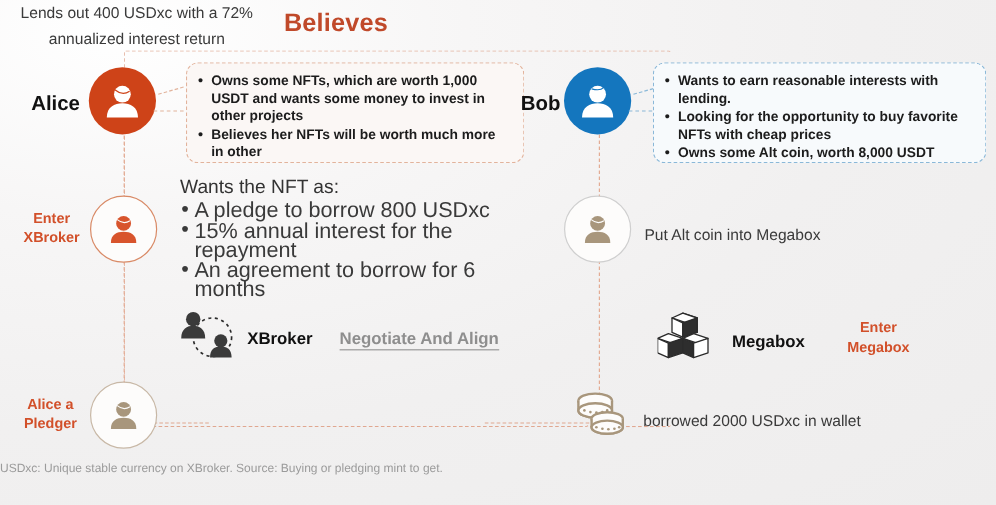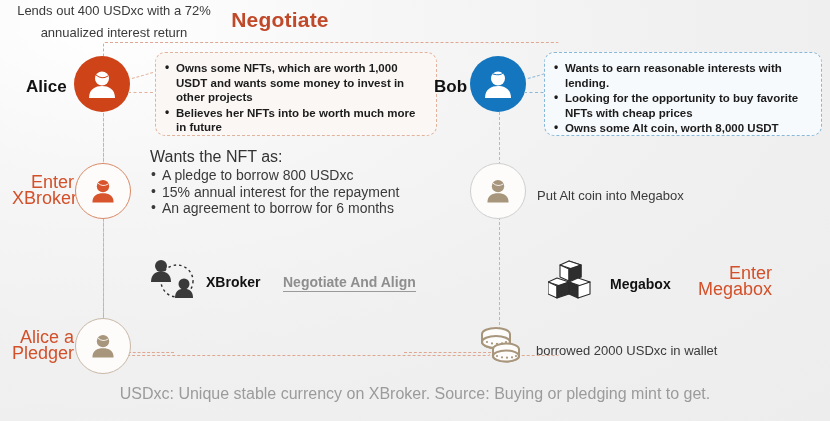--- a/index.html
+++ b/index.html
@@ -62,22 +62,22 @@
      background:#fdfcfb;border:1px solid #cfcfcf; }
 
   
   .name-label{
     position:absolute;font-size:17px;font-weight:bold;color:#111;
   }
   #label-alice{ left:26px; top:77px; }
   #label-bob{   left:434px; top:77px; }
 
   .step-label{
-    position:absolute;font-size:18px;font-weight:normal;color:#d2502a;
-    line-height:16px;text-align:right;
+    position:absolute;font-size:12px;font-weight:bold;color:#d2502a;
+    line-height:16px;text-align:center;
   }
   #label-enter-xbroker{ left:12px; top:174px; width:62px;}
   #label-meet-pledger{ left:10px; top:329px; width:64px;}
   #label-enter-megabox{ left:692px; top:265px; width:80px;}
 
   
   .bubble{
     position:absolute;
     border-radius:10px;
     padding:8px 10px 8px 8px;
@@ -113,21 +113,21 @@
      transform:rotate(-16deg);transform-origin:right center;}
   #tail-bob-2{ left:524px; top:92px; width:25px;height:0;
      border-top:1px dashed #8ab8d8;border-left:none;border-bottom:none;}
 
   
   .nft-block{
     position:absolute;left:150px;top:148px;width:290px;
     color:#3a3a3a;
   }
   .nft-head{font-size:16px;margin-bottom:1px;color:#333;}
-  .nft-list{margin:0;padding:0;list-style:none;font-size:14px;line-height:16.5px;}
+  .nft-list{margin:0;padding:0;list-style:none;font-size:18px;line-height:16.5px;}
   .nft-list li{position:relative;padding-left:12px;}
   .nft-list li:before{content:"•";position:absolute;left:1px;top:-1px;}
 
   .plain-text{
     position:absolute;font-size:13px;color:#3a3a3a;
   }
   #text-put-alt{ left:537px; top:188px; }
   #text-lends{ left:176px; top:330px; width:228px; text-align:center;
       font-size:13px;line-height:22px;color:#3a3a3a;}
   #text-borrowed{ left:536px; top:343px;}
@@ -143,30 +143,30 @@
   
   #megabox-icon{ position:absolute;left:548px;top:258px;width:56px;height:46px;}
   #label-megabox{ position:absolute;left:610px;top:276px;
      font-size:14px;font-weight:bold;color:#111;}
 
   
   #coins-icon{position:absolute;left:476px;top:322px;width:52px;height:44px;}
 
   
   .footer{
-    position:absolute;left:0;top:385px;width:830px;text-align:center;
-    font-size:16px;color:#9b9b9b;
+    position:absolute;left:0;top:385px;width:830px;text-align:left;
+    font-size:10px;color:#9b9b9b;
   }
 </style>
 </head>
 <body>
 
 <div id="canvas">
 
-  <div class="title">Negotiate</div>
+  <div class="title">Believes</div>
 
   <div class="outer-frame" id="frame-main"></div>
   <div class="outer-frame" id="frame-bob"></div>
 
   <div class="spine" id="spine-left"></div>
   <div class="spine" id="spine-right"></div>
   <div class="hconn" id="conn-pledger"></div>
   <div class="hconn" id="conn-coin"></div>
 
   <div class="name-label" id="label-alice">Alice</div>
@@ -180,21 +180,21 @@
       </svg>
     </span>
   </div>
 
   <div class="tail" id="tail-alice-1"></div>
   <div class="tail" id="tail-alice-2"></div>
 
   <div class="bubble" id="bubble-alice">
     <ul>
       <li>Owns some NFTs, which are worth 1,000 USDT and wants some money to invest in other projects</li>
-      <li>Believes her NFTs into be worth much more in future</li>
+      <li>Believes her NFTs will be worth much more in other</li>
     </ul>
   </div>
 
   <div class="name-label" id="label-bob">Bob</div>
 
   <div class="avatar" id="avatar-bob">
     <span>
       <svg width="34" height="34" viewBox="0 0 34 34">
         <circle cx="17" cy="11.5" r="7" fill="#ffffff"></circle>
         <path d="M4 31 C4 22 10.5 19 17 19 C23.5 19 30 22 30 31 Z" fill="#ffffff"></path>

